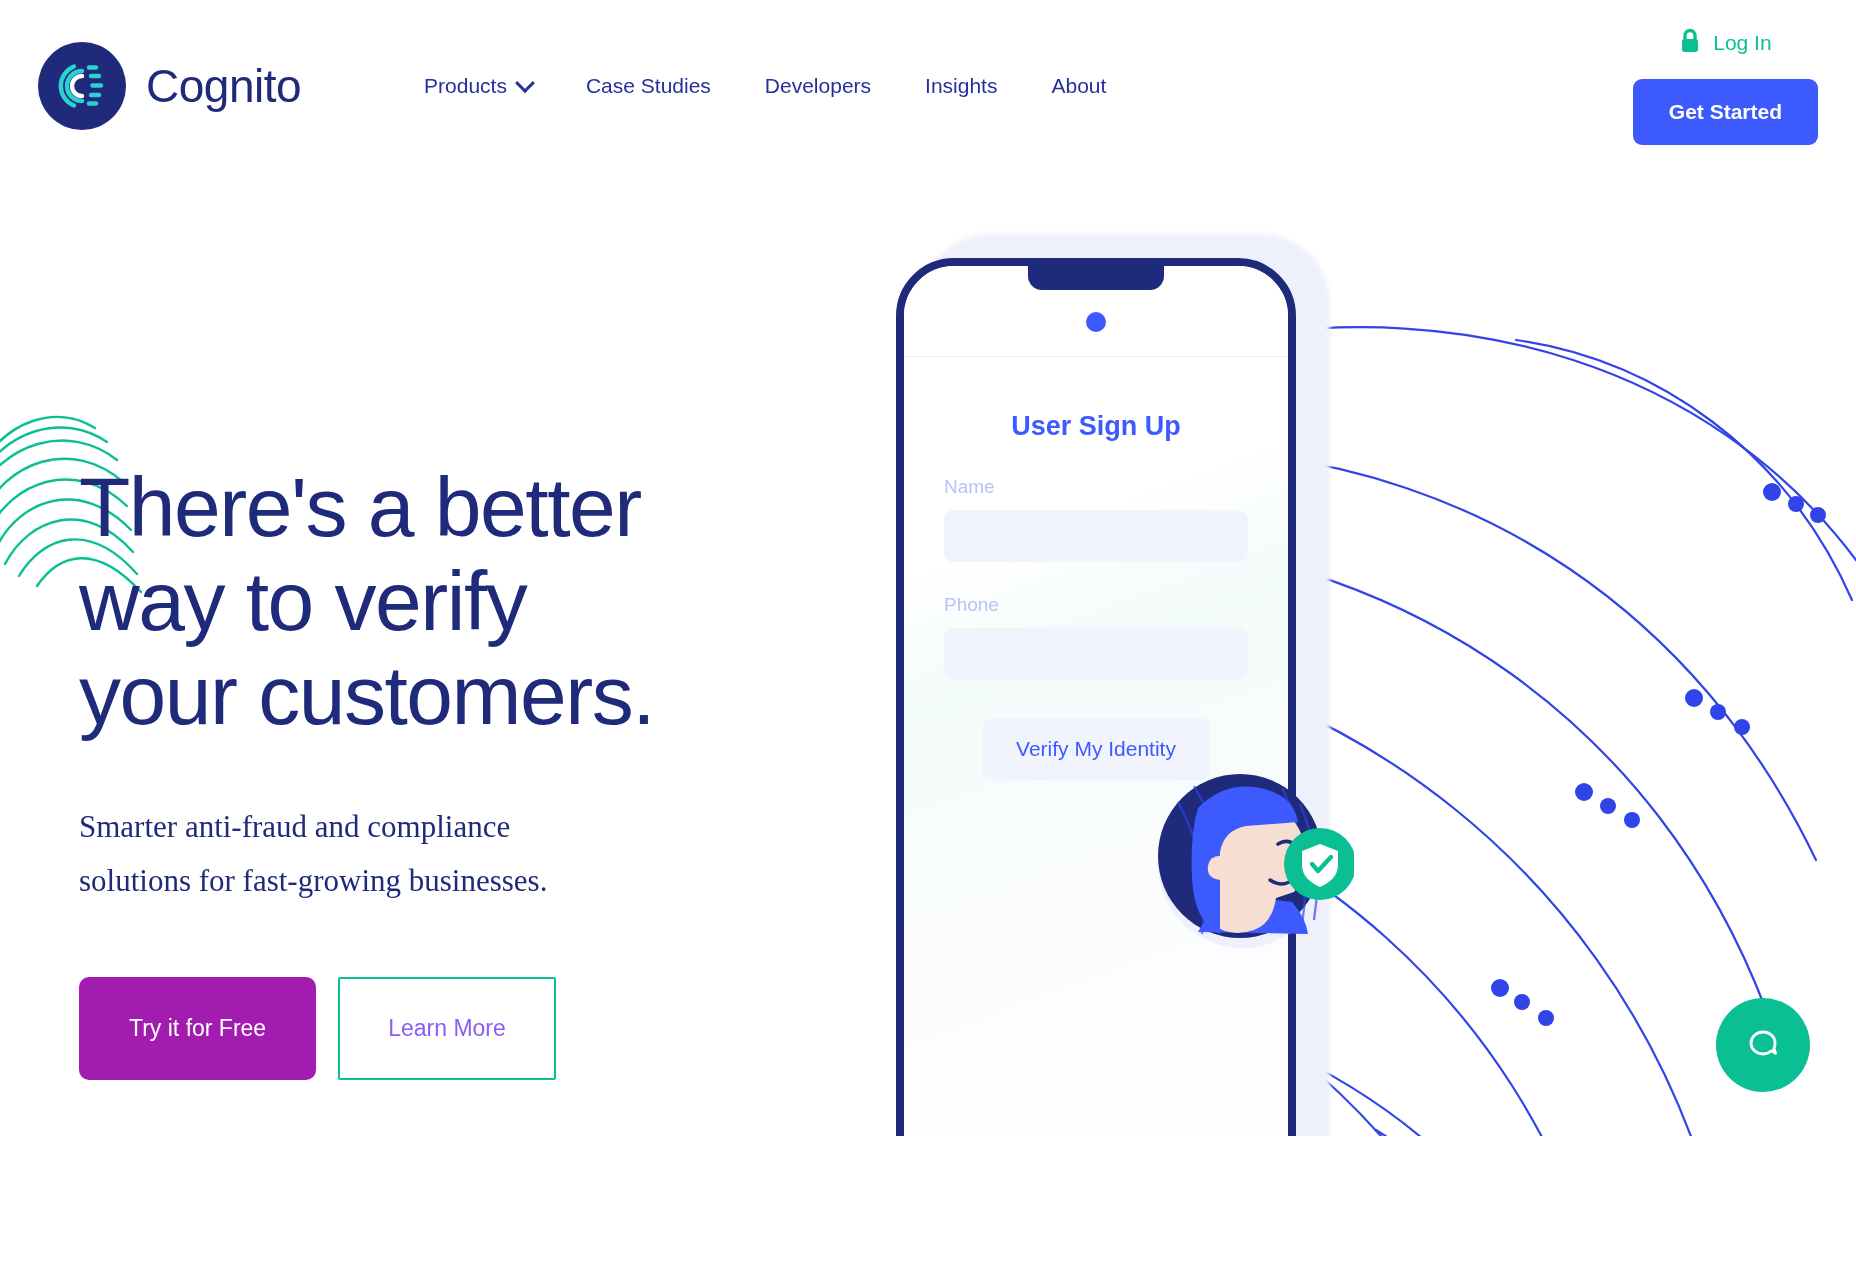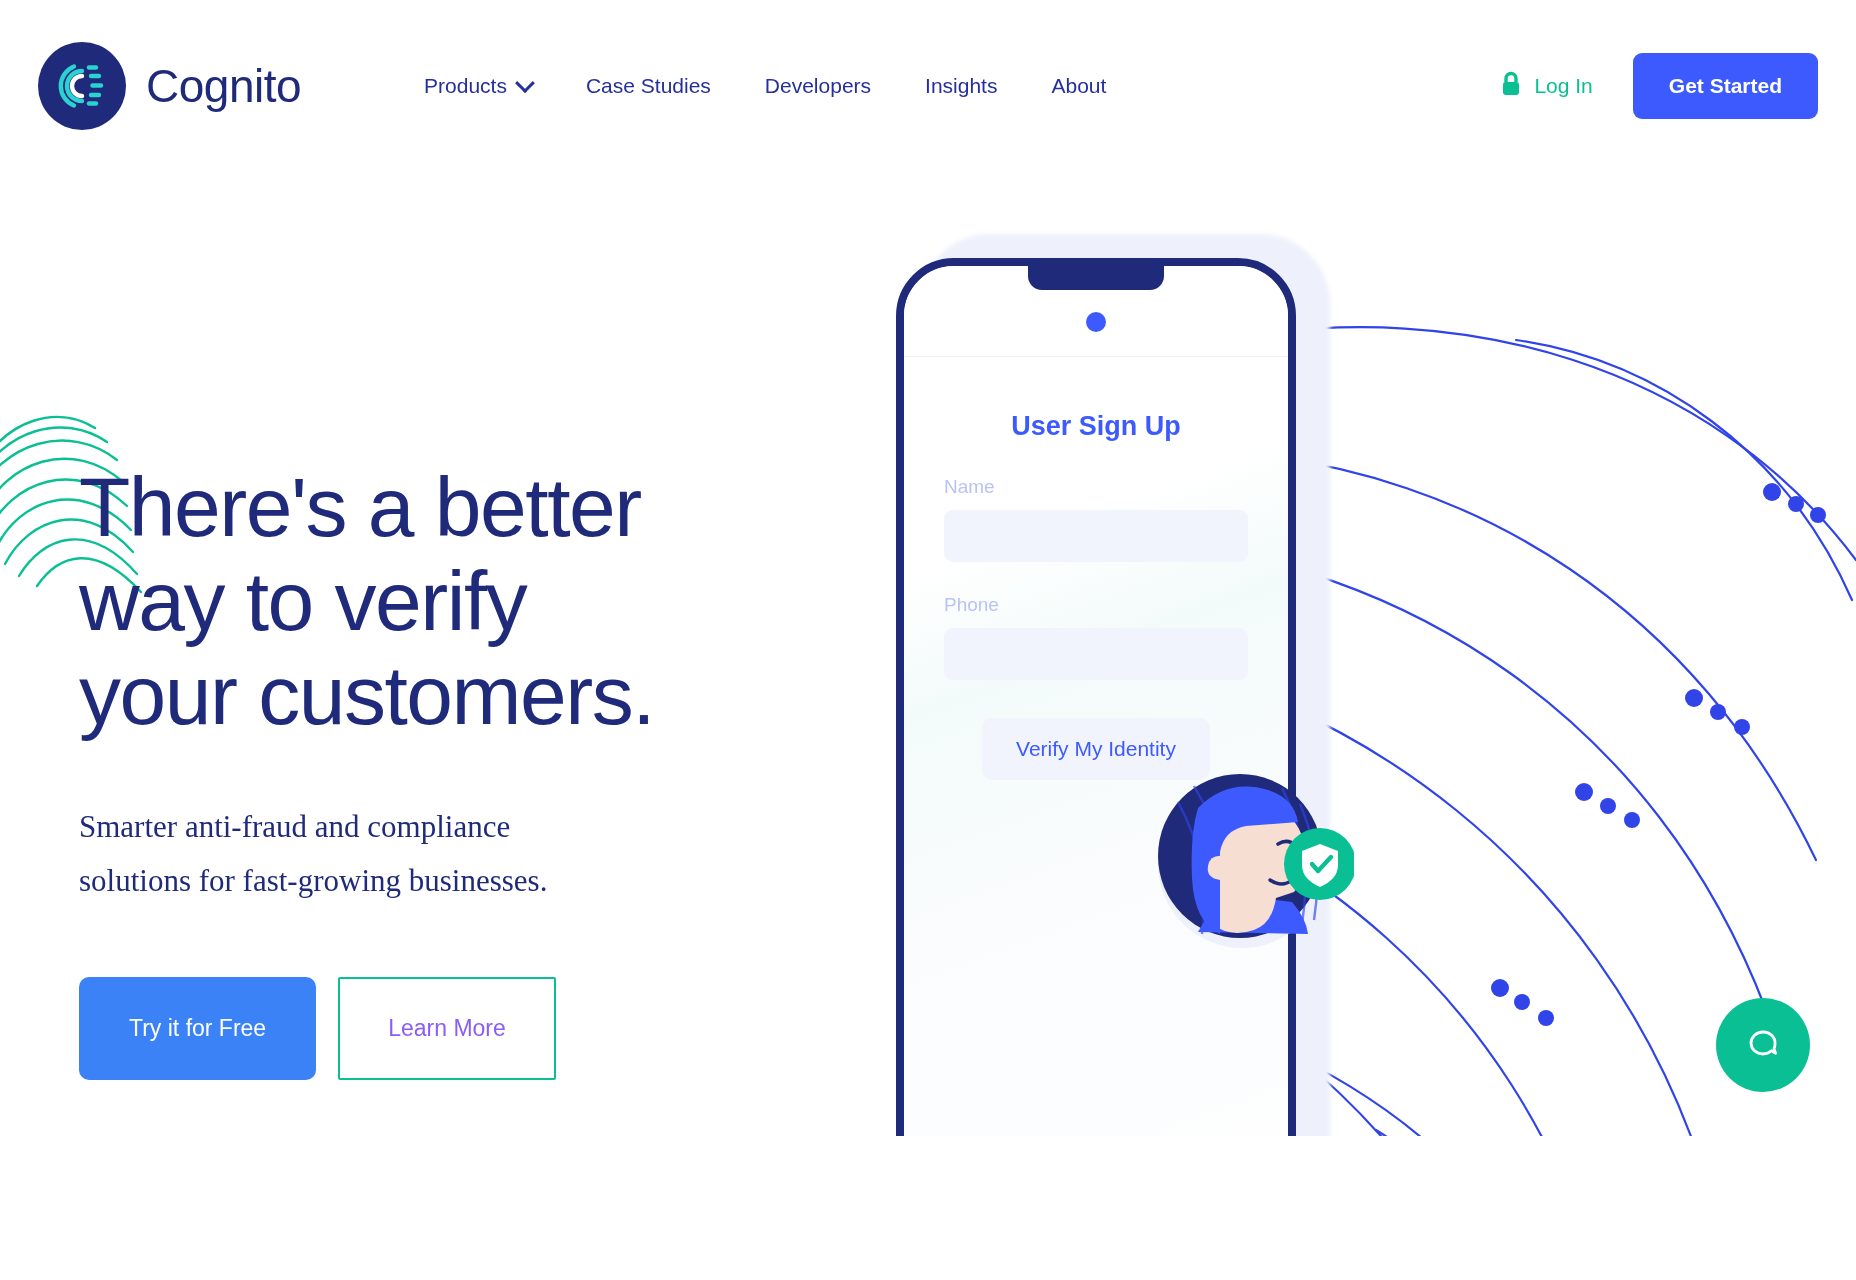--- a/index.html
+++ b/index.html
@@ -62,21 +62,22 @@
     width: 14px; height: 14px;
     border-right: 3.5px solid #25309c;
     border-bottom: 3.5px solid #25309c;
     transform: rotate(45deg) translate(-2px,-2px);
   }
 
   .header-right {
     margin-left: auto;
     display: flex;
     align-items: center;
-    gap: 40px;
+    gap: 20px;
+    flex-direction: column;
   }
   .login {
     display: flex;
     align-items: center;
     gap: 12px;
     color: #0bbf94;
     font-size: 21px;
     cursor: pointer;
   }
   .btn-started {
@@ -122,21 +123,21 @@
     line-height: 1.72;
     color: #1f2a7a;
     max-width: 580px;
   }
   .cta-row {
     margin-top: 70px;
     display: flex;
     gap: 22px;
   }
   .btn-primary {
-    background: #3b82f6;
+    background: #a21caf;
     color: #ffffff;
     font-size: 23px;
     border: none;
     border-radius: 10px;
     padding: 26px 50px;
     cursor: pointer;
     font-family: inherit;
   }
   .btn-secondary {
     background: #ffffff;

